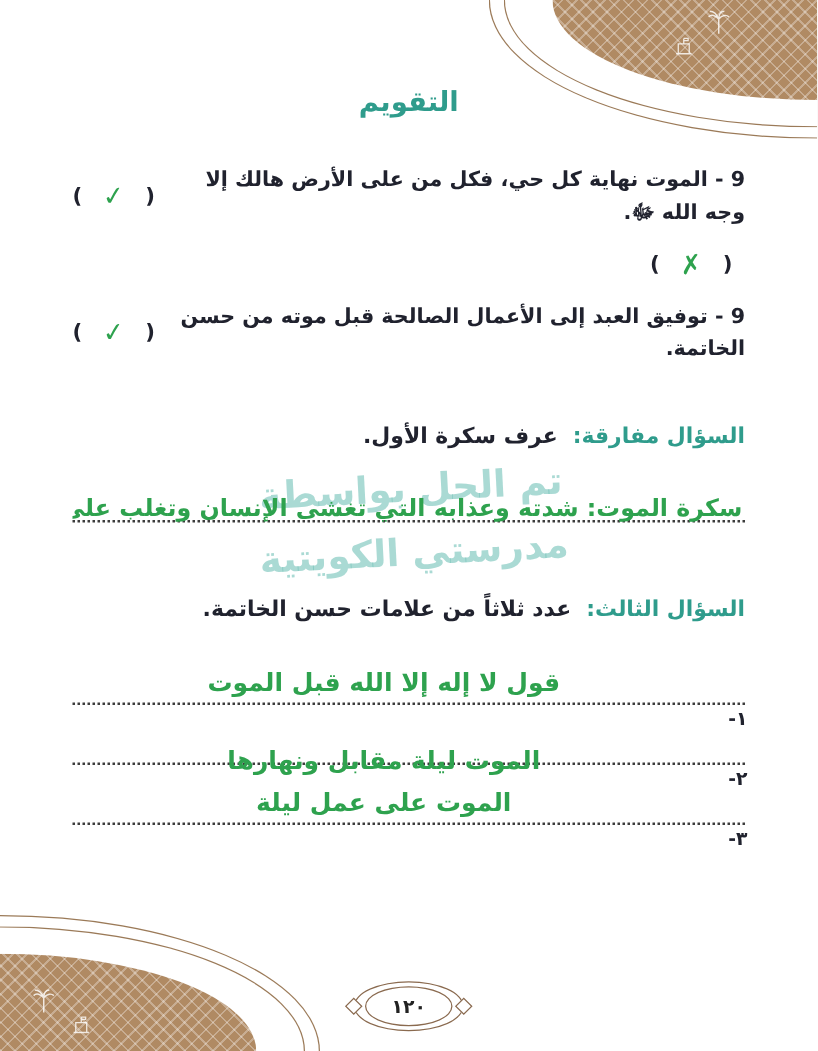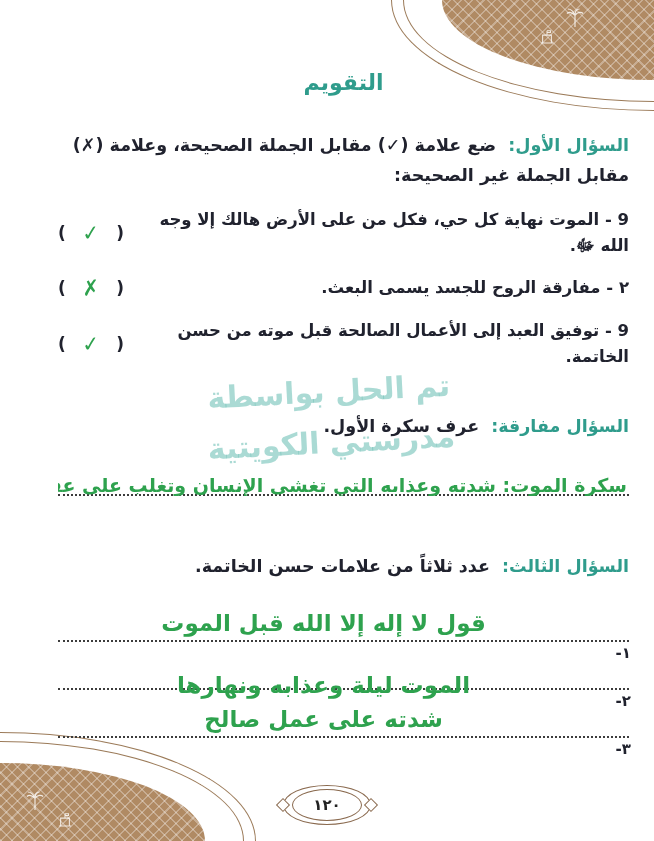--- a/index.html
+++ b/index.html
@@ -18,21 +18,21 @@
     border-left:1.4px solid #9b7a58;border-bottom:1.4px solid #9b7a58;border-bottom-left-radius:100% 100%;}
   .corner-bl .corner-fill{bottom:0;left:0;width:205px;height:78px;border-top-right-radius:100% 100%;}
   .corner-bl .arc1{position:absolute;bottom:0;left:0;width:243px;height:99px;
     border-right:1.4px solid #9b7a58;border-top:1.4px solid #9b7a58;border-top-right-radius:100% 100%;}
   .corner-bl .arc2{position:absolute;bottom:0;left:0;width:255px;height:108px;
     border-right:1.4px solid #9b7a58;border-top:1.4px solid #9b7a58;border-top-right-radius:100% 100%;}
   .orn{position:absolute;opacity:.9;}
   .orn svg{display:block;}
 
   
-  .content{position:relative;z-index:2;direction:rtl;padding:58px 25px 0 58px;color:#20222e;}
+  .content{position:relative;z-index:2;direction:rtl;padding:58px 58px 0 58px;color:#20222e;}
   .title{color:#2f9c8c;font-size:22px;font-weight:bold;text-align:center;margin:12px 0 36px 0;}
   .qhead{font-size:17.5px;font-weight:bold;line-height:1.7;margin:0 0 16px 0;color:#20222e;}
   .qlabel{color:#2f9c8c;}
   .qhead .qtext{margin-right:6px;}
 
   .tf-row{display:flex;justify-content:space-between;align-items:center;
     margin-bottom:16px;font-weight:bold;font-size:16.5px;}
   .tf-text{flex:1 1 auto;line-height:1.6;}
   .tf-mark{flex:0 0 66px;display:inline-flex;direction:ltr;justify-content:space-between;
     align-items:center;font-size:17px;margin-right:10px;}
@@ -42,21 +42,21 @@
   .ansline{position:relative;border-bottom:2px dotted #3c3c3c;height:36px;margin-bottom:6px;}
   .q2-ans{position:absolute;right:2px;left:0;bottom:-2px;text-align:right;
     color:#2ea24e;font-size:19px;font-weight:bold;white-space:nowrap;overflow:hidden;}
 
   .q3head{margin-top:56px;}
   .ans-row{position:relative;border-bottom:2px dotted #3c3c3c;height:42px;}
   .ans-row + .ans-row{margin-top:4px;}
   .ans-num{position:absolute;right:-2px;bottom:-22px;direction:ltr;
     font-size:15px;font-weight:bold;color:#20222e;}
   .ans-green{position:absolute;left:0;right:40px;bottom:4px;text-align:center;
-    color:#2ea24e;font-size:23px;font-weight:bold;}
+    color:#2ea24e;font-size:20px;font-weight:bold;}
   .ans-row.on-line .ans-green{bottom:-10px;}
 
   .watermark{position:absolute;z-index:1;top:366px;left:140px;width:380px;text-align:center;
     transform:rotate(-3deg);color:rgba(86,182,169,.5);font-weight:bold;
     font-size:30px;line-height:1.7;pointer-events:none;}
 
   .pageno{position:absolute;z-index:3;bottom:16px;left:50%;transform:translateX(-50%);
     width:88px;height:40px;}
   .pageno .outer{position:absolute;inset:0;border:1.3px solid #8a6a4f;border-radius:50%;}
   .pageno .inner{position:absolute;inset:4px 9px;border:1.3px solid #8a6a4f;border-radius:50%;}
@@ -105,36 +105,31 @@
 
   <div class="watermark">
     <div>تم الحل بواسطة</div>
     <div>مدرستي الكويتية</div>
   </div>
 
   <div class="content" dir="rtl" lang="ar">
 
     <h1 class="title">التقويم</h1>
 
-    <p class="qhead">
-      <span class="qlabel">السؤال الأول:</span>
-      <span class="qtext">ضع علامة (✓) مقابل الجملة الصحيحة، وعلامة (✗) مقابل الجملة غير الصحيحة:</span>
-    </p>
 
     <div class="tf-row">
       <span class="tf-text">9 - الموت نهاية كل حي، فكل من على الأرض هالك إلا وجه الله ﷻ.</span>
       <span class="tf-mark">
         <span>(</span>
         <span class="green-mark">✓</span>
         <span>)</span>
       </span>
     </div>
 
     <div class="tf-row">
-      <span class="tf-text">٢ - مفارقة الروح للجسد يسمى البعث.</span>
       <span class="tf-mark">
         <span>(</span>
         <span class="green-mark">✗</span>
         <span>)</span>
       </span>
     </div>
 
     <div class="tf-row">
       <span class="tf-text">9 - توفيق العبد إلى الأعمال الصالحة قبل موته من حسن الخاتمة.</span>
       <span class="tf-mark">
@@ -157,26 +152,26 @@
       <span class="qlabel">السؤال الثالث:</span>
       <span class="qtext">عدد ثلاثاً من علامات حسن الخاتمة.</span>
     </p>
 
     <div class="ans-row">
       <span class="ans-green">قول لا إله إلا الله قبل الموت</span>
       <span class="ans-num">-١</span>
     </div>
 
     <div class="ans-row on-line">
-      <span class="ans-green">الموت ليلة وعذابه ونهارها</span>
+      <span class="ans-green">الموت ليلة مقابل ونهارها</span>
       <span class="ans-num">-٢</span>
     </div>
 
     <div class="ans-row">
-      <span class="ans-green">شدته على عمل صالح</span>
+      <span class="ans-green">الموت على عمل ليلة</span>
       <span class="ans-num">-٣</span>
     </div>
 
   </div>
 
   <div class="pageno">
     <span class="outer"></span>
     <span class="inner"></span>
     <span class="tip l"></span>
     <span class="tip r"></span>

